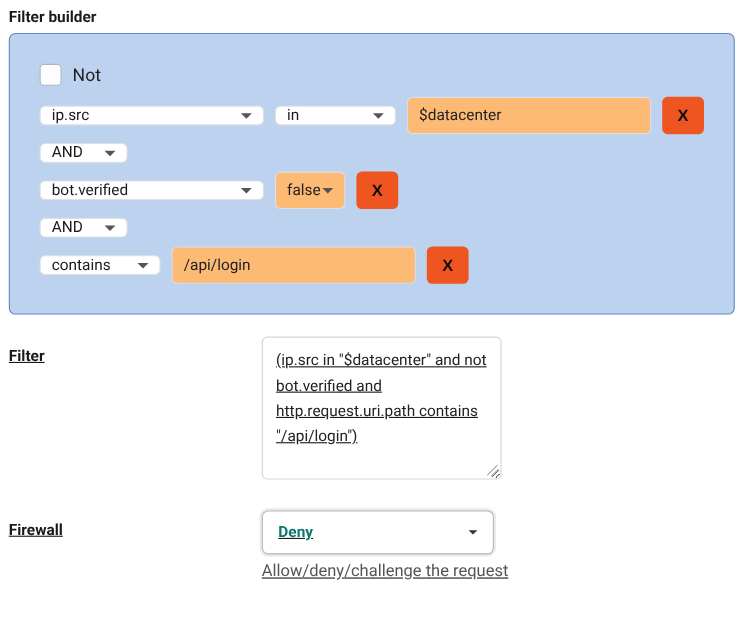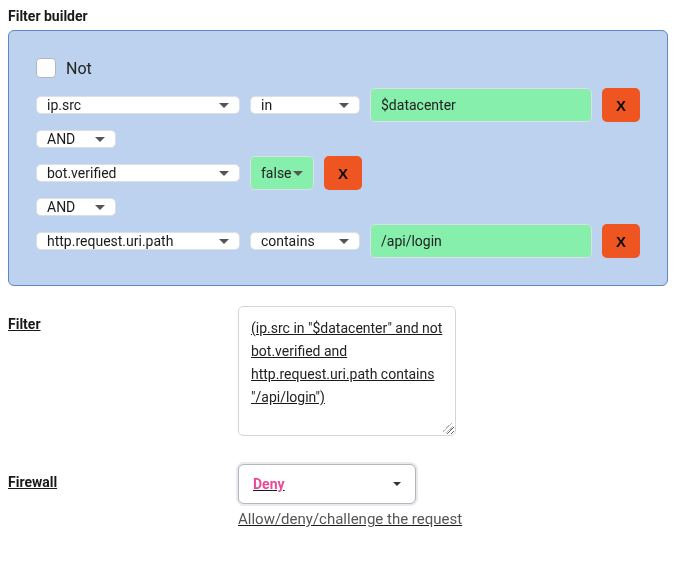--- a/index.html
+++ b/index.html
@@ -74,21 +74,21 @@
       position: absolute;
       right: 10px;
       top: 50%;
       margin-top: -2px;
       width: 0; height: 0;
       border-left: 5px solid transparent;
       border-right: 5px solid transparent;
       border-top: 5px solid #555;
     }
     .input-box {
-      background: #86efac;
+      background: #fdba74;
       border: 1px solid #dcdfe4;
       border-radius: 5px;
       height: 34px;
       padding: 0 10px;
       display: flex;
       align-items: center;
       color: #222;
     }
     .field-select { width: 204px; }
     .op-select { width: 110px; }
@@ -153,34 +153,34 @@
       content: "";
       position: absolute;
       right: 2px;
       bottom: 2px;
       width: 10px;
       height: 10px;
       background:
         linear-gradient(135deg, transparent 0 40%, #b8b8b8 40% 48%, transparent 48% 62%, #b8b8b8 62% 70%, transparent 70%);
     }
     .firewall-select {
-      width: 178px;
+      width: 211px;
       height: 40px;
       border: 1px solid #b3b7bc;
       box-shadow: 0 0 0 2px #e8eaed;
       border-radius: 6px;
       background: #fff;
       position: relative;
       display: flex;
       align-items: center;
       padding: 0 14px;
       font-weight: 700;
       font-size: 14px;
       cursor: pointer;
-      color:#ec4899;
+      color:#0f766e;
     }
     .firewall-select::after {
       content: "";
       position: absolute;
       right: 14px;
       top: 50%;
       margin-top: -2px;
       width: 0; height: 0;
       border-left: 4px solid transparent;
       border-right: 4px solid transparent;
@@ -233,23 +233,20 @@
     <button class="btn-delete">X</button>
   </div>
 
   <div class="rule-row logic-row">
     <div class="select-wrap logic-select">
       <span>AND</span>
     </div>
   </div>
 
   <div class="rule-row" style="margin-bottom:0">
-    <div class="select-wrap field-select">
-      <span>http.request.uri.path</span>
-    </div>
     <div class="select-wrap op-select">
       <span>contains</span>
     </div>
     <div class="input-box value-input">
       <span>/api/login</span>
     </div>
     <button class="btn-delete">X</button>
   </div>
 
 </div>

